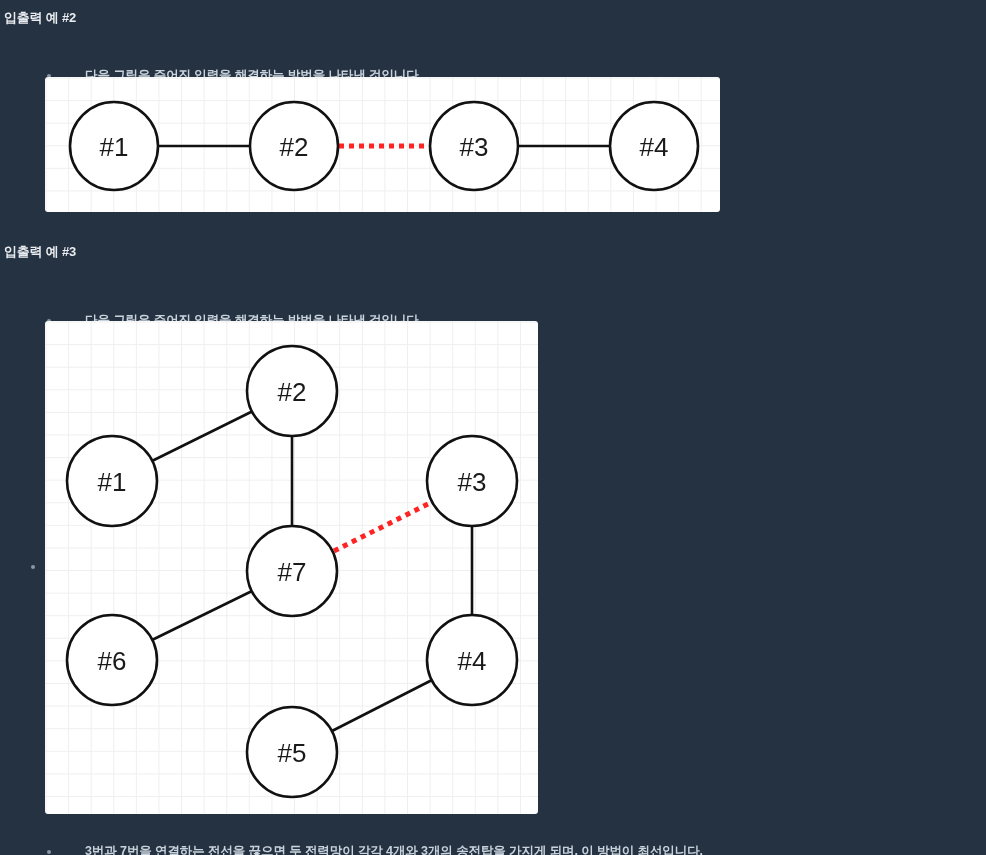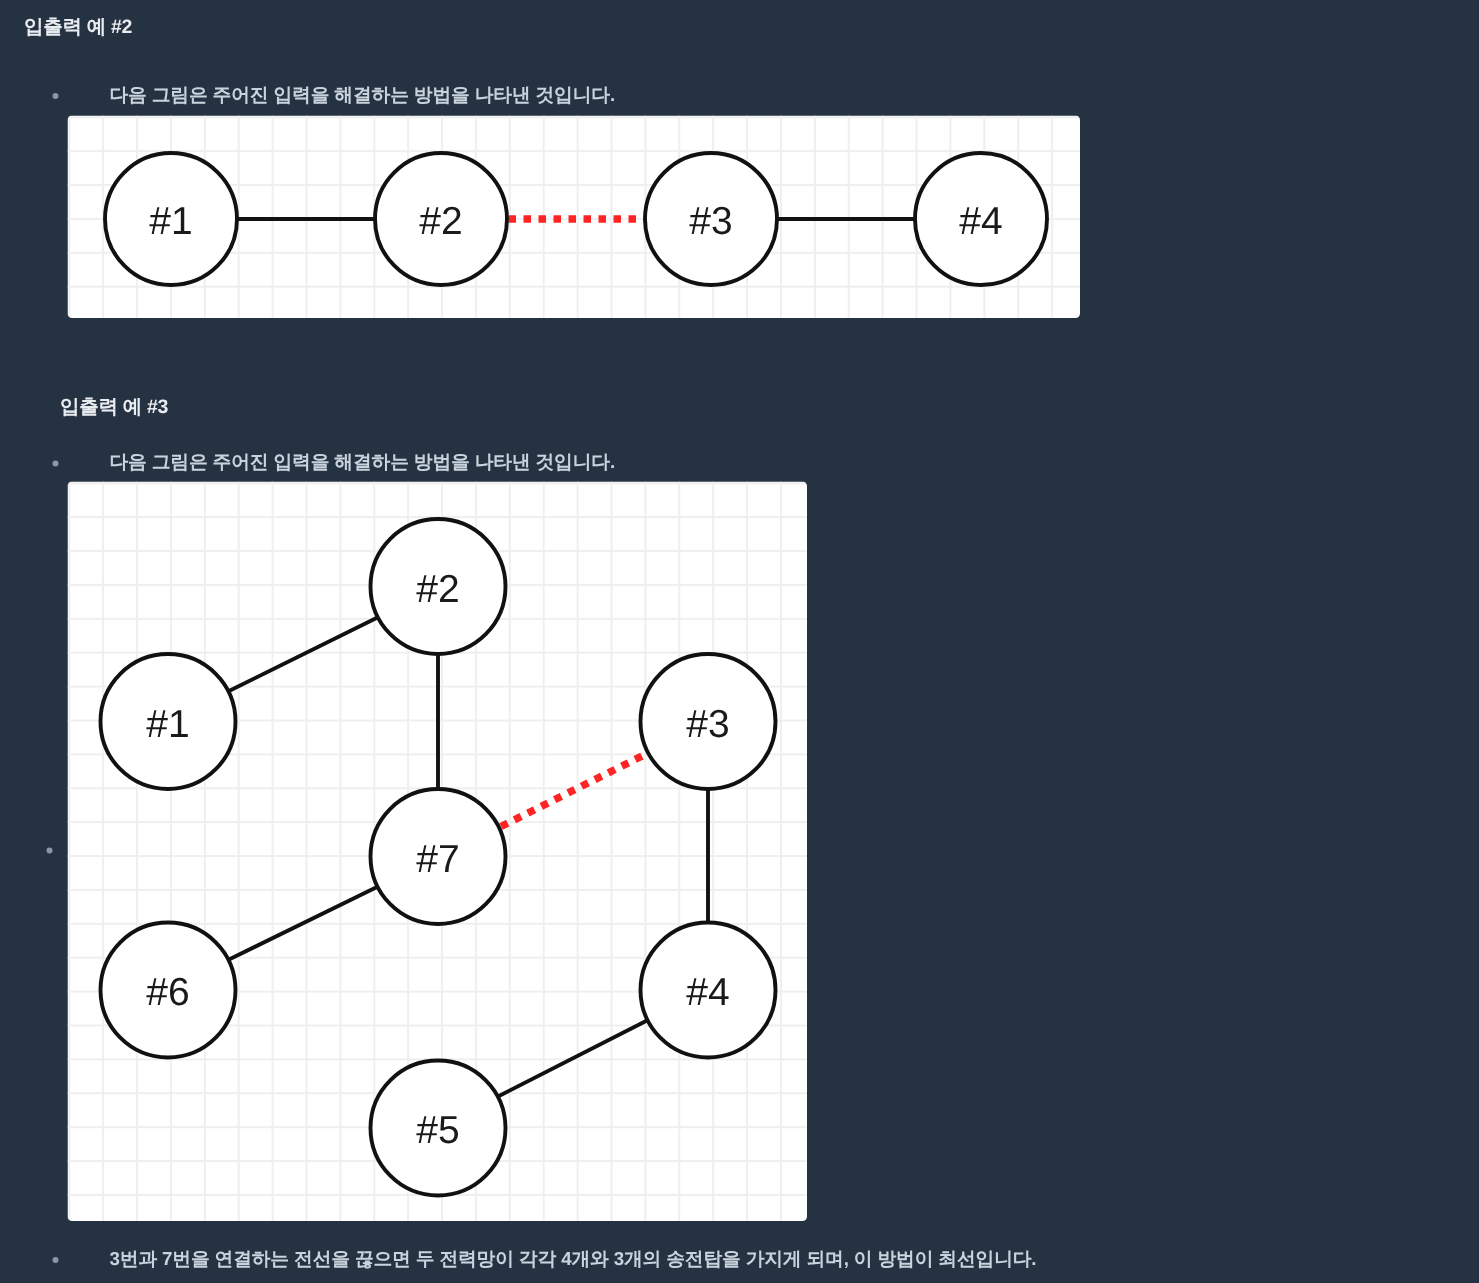--- a/index.html
+++ b/index.html
@@ -16,32 +16,32 @@
     -webkit-font-smoothing: antialiased;
   }
   .page { position: relative; width: 986px; height: 855px; }
 
   .section-heading {
     font-size: 13px;
     font-weight: bold;
     color: #e9ecf0;
     letter-spacing: -0.2px;
     line-height: 1.2;
-    padding-left: 16px;
+    padding-left: 4px;
   }
 
   ul.bullets {
     list-style: none;
     margin: 0;
     padding: 0;
   }
   ul.bullets > li {
     position: relative;
     padding-left: 69px;
-    margin: 4px;
+    margin: 16px;
   }
   ul.bullets > li::before {
     content: "";
     position: absolute;
     left: 31px;
     top: 9px;
     width: 4px;
     height: 4px;
     border-radius: 50%;
     background: #8a97a6;
@@ -89,21 +89,21 @@
     stroke-width: 5;
     fill: none;
     stroke-linecap: butt;
     stroke-dasharray: 5 5;
   }
 
   .blk-1 { position: absolute; left: 0;   top: 10px; }
   .blk-2 { position: absolute; left: 0;   top: 49px; }
   .fig-1 { position: absolute; left: 45px; top: 77px; width: 675px; height: 135px; }
   .blk-3 { position: absolute; left: 0;   top: 220px; }
-  .blk-4 { position: absolute; left: 0;   top: 263px; margin-left: 24px; }
+  .blk-4 { position: absolute; left: 0;   top: 244px; }
   .blk-5 { position: absolute; left: 0;   top: 294px; }
   .fig-2 { position: absolute; left: 45px; top: 321px; width: 493px; height: 493px; }
   .fig2-bullet { position: absolute; left: 31px; top: 565px; width: 4px; height: 4px; border-radius: 50%; background: #8a97a6; }
   .blk-6 { position: absolute; left: 0;   top: 825px; }
 </style>
 </head>
 <body>
 
 <div class="page">
 

